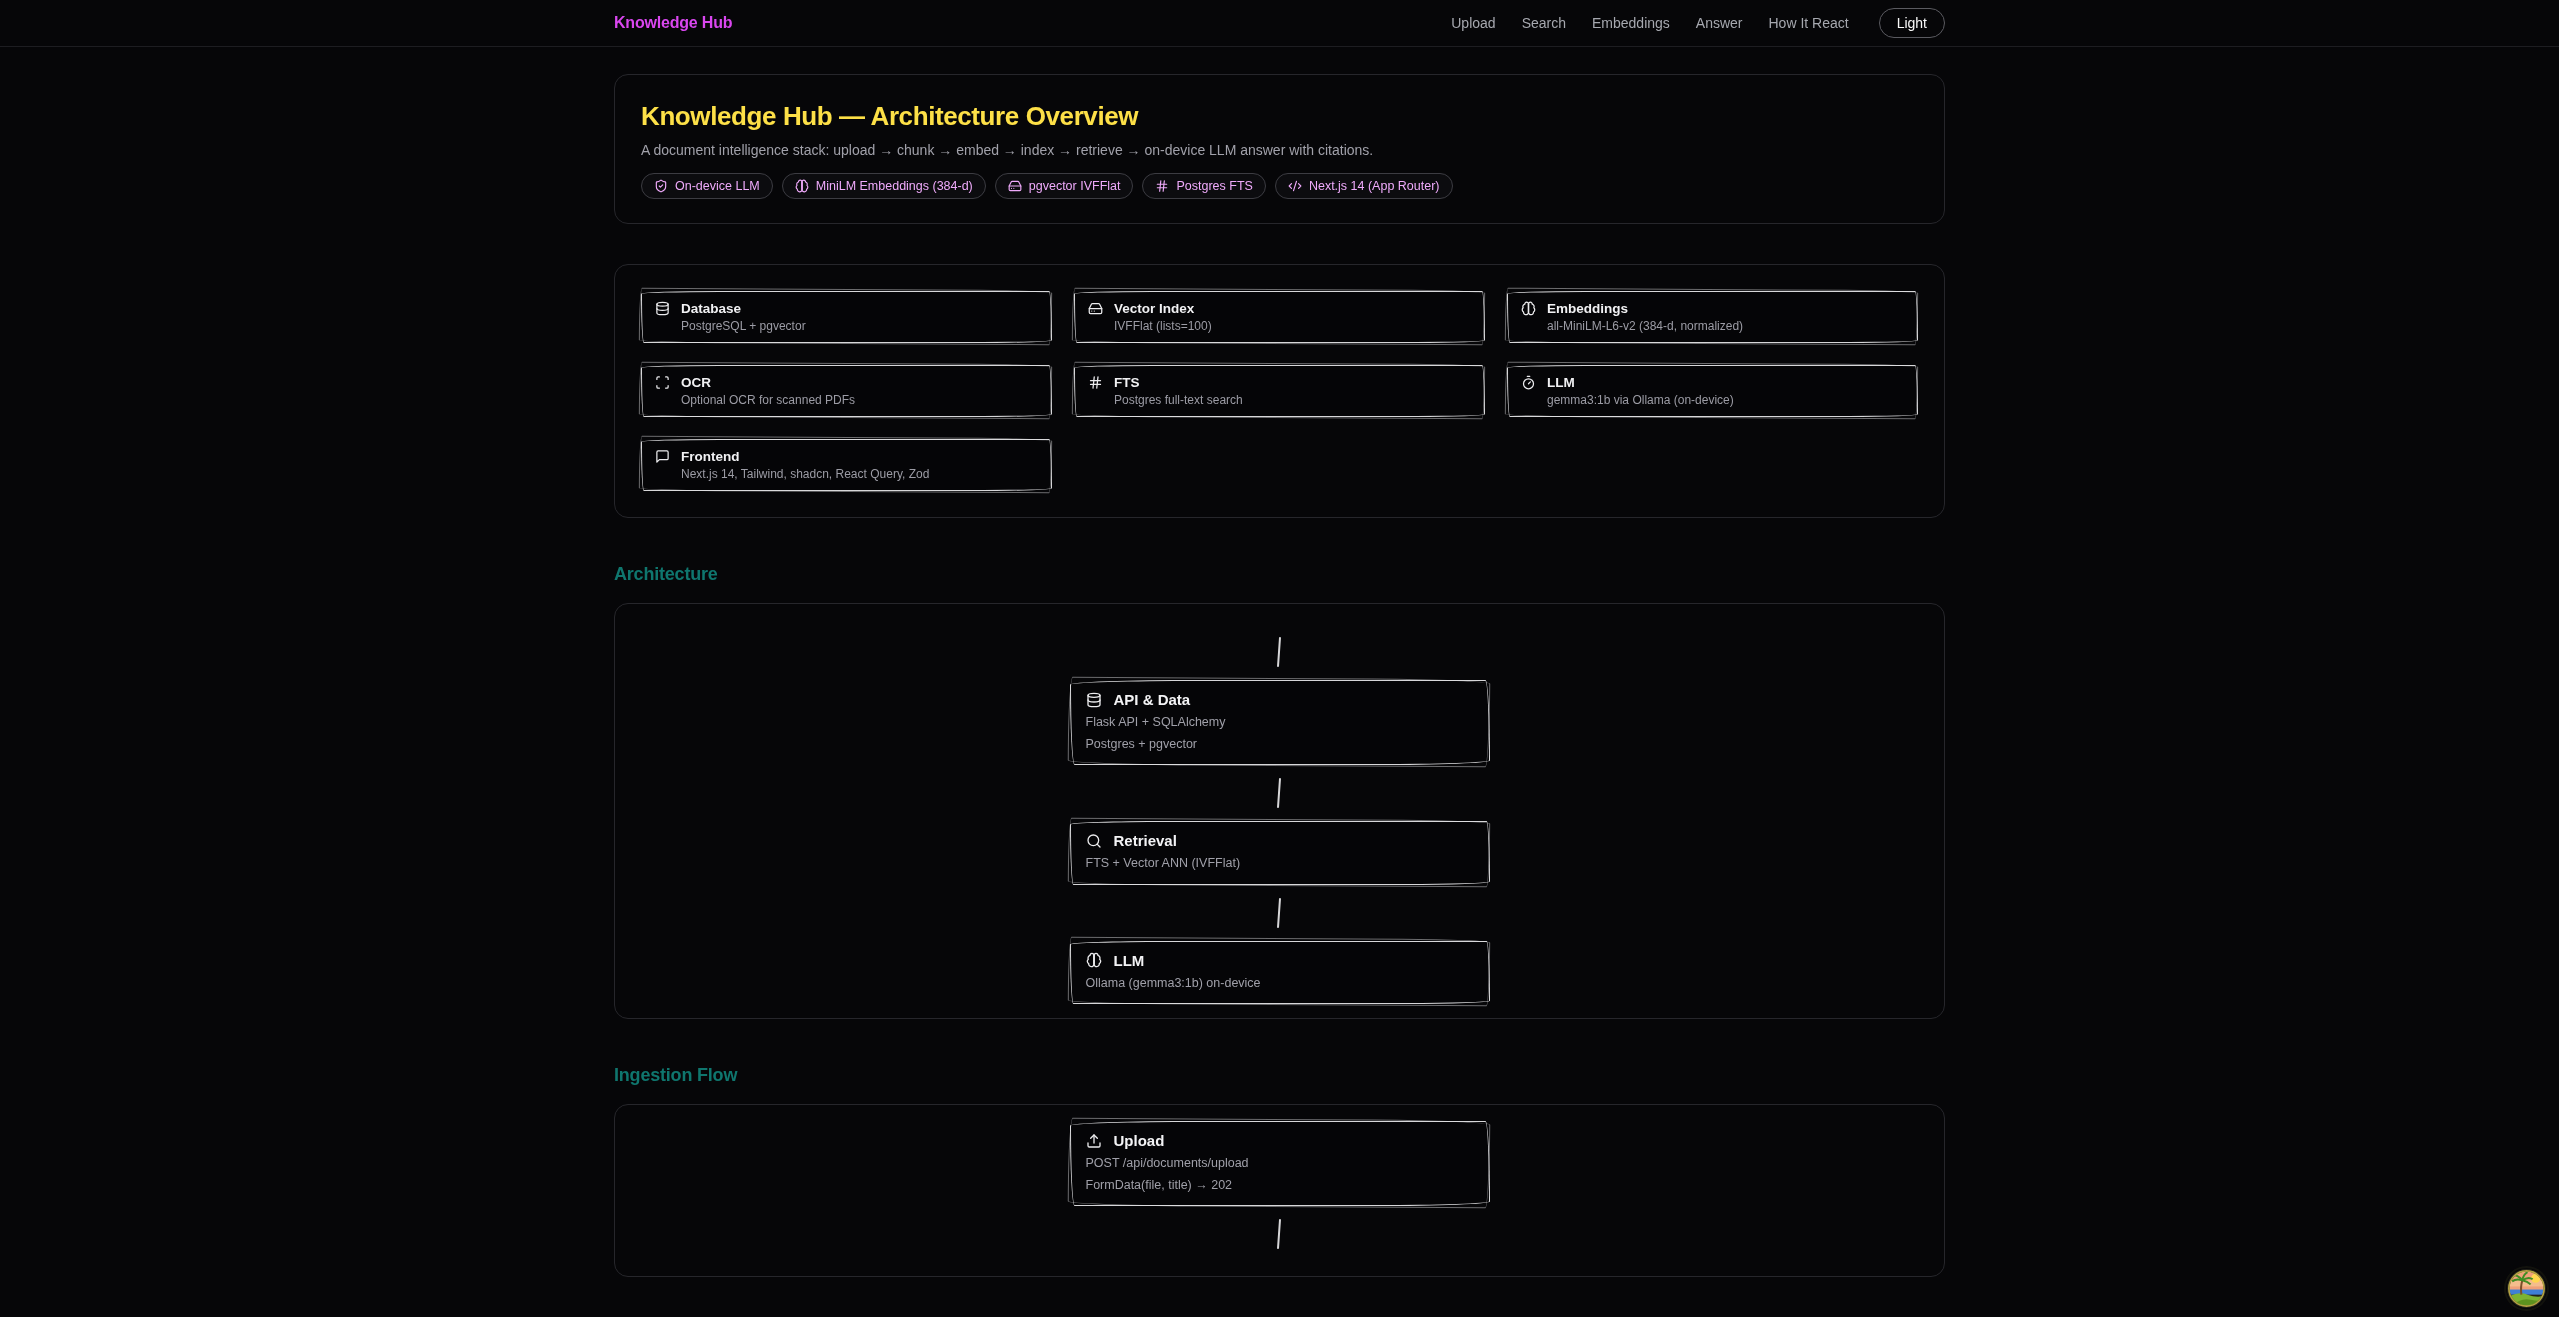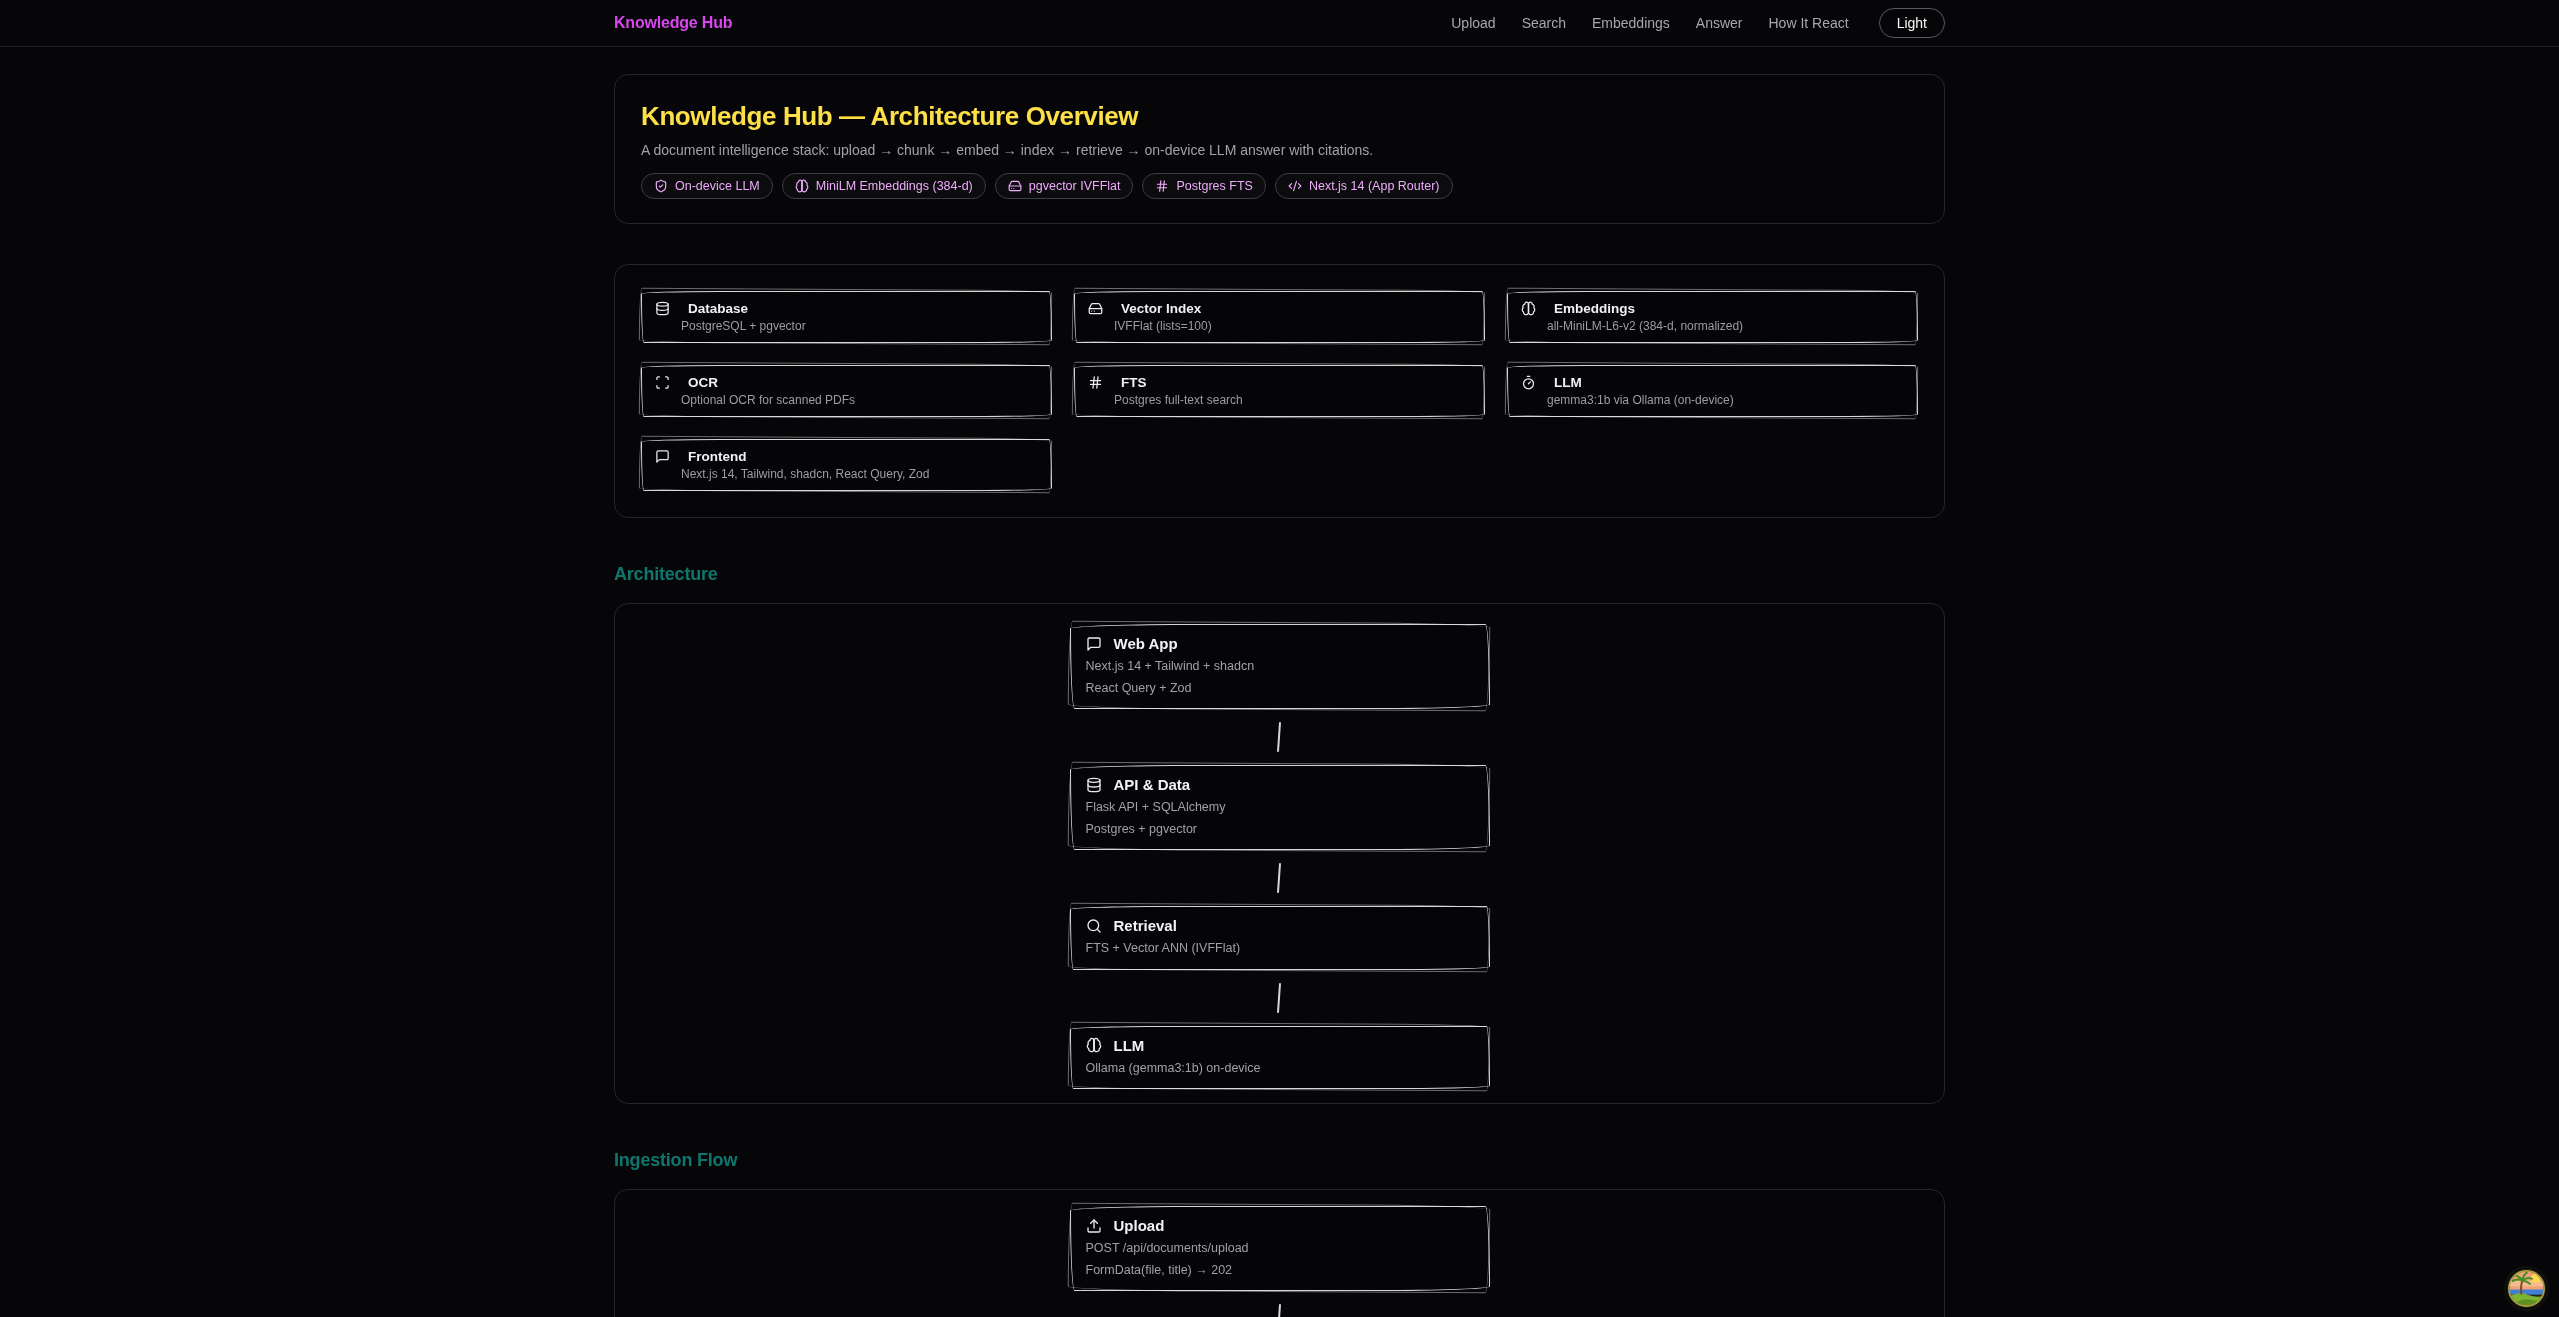--- a/index.html
+++ b/index.html
@@ -56,21 +56,21 @@
     content:"";position:absolute;inset:-3.5px -1px -1.5px -3px;
     border:1.4px solid var(--sketch2);
     border-radius:9px 235px 9px 250px / 150px 9px 170px 9px;
     transform:rotate(.35deg);pointer-events:none;
   }
 
   
   .tech-card{margin-top:40px;padding:26px;}
   .tech-grid{display:grid;grid-template-columns:repeat(3,1fr);gap:22px;}
   .tech-box{height:52px;padding:8px 12px 8px 13px;display:flex;flex-direction:column;justify-content:center;}
-  .tech-head{display:flex;align-items:center;gap:18px;}
+  .tech-head{display:flex;align-items:center;gap:11px;}
   .tech-head .ic{width:15px;height:15px;color:#ececee;flex:0 0 auto;}
   .tech-title{font-size:13.5px;font-weight:700;color:#f1f1f3;}
   .tech-desc{margin-left:26px;margin-top:3px;font-size:12px;color:#9c9ca5;}
 
   
   .section-h{margin-top:46px;font-size:18px;font-weight:700;letter-spacing:-0.2px;color:#0f766e;}
 
   
   .flow-card{margin-top:18px;padding:20px 0 14px;display:flex;flex-direction:column;align-items:center;}
   .flow-node{width:420px;padding:10px 15px 11px;}
@@ -262,32 +262,20 @@
             </span>
             <span class="tech-title">Frontend</span>
           </div>
           <div class="tech-desc">Next.js 14, Tailwind, shadcn, React Query, Zod</div>
         </div>
       </div>
   </section>
 
   <h2 class="section-h">Architecture</h2>
   <section class="card flow-card" id="arch-flow">
-      <div class="sketch flow-node">
-        <div class="flow-head">
-          <span class="ic">
-            <svg viewBox="0 0 24 24" fill="none" stroke="currentColor" stroke-width="2" stroke-linecap="round" stroke-linejoin="round">
-              <path d="M21 15a2 2 0 0 1-2 2H7l-4 4V5a2 2 0 0 1 2-2h14a2 2 0 0 1 2 2z"></path>
-            </svg>
-          </span>
-          <span class="flow-title">Web App</span>
-        </div>
-        <div class="flow-line">Next.js 14 + Tailwind + shadcn</div>
-        <div class="flow-line">React Query + Zod</div>
-      </div>
       <div class="connector"></div>
       <div class="sketch flow-node">
         <div class="flow-head">
           <span class="ic">
             <svg viewBox="0 0 24 24" fill="none" stroke="currentColor" stroke-width="2" stroke-linecap="round" stroke-linejoin="round">
               <ellipse cx="12" cy="5" rx="9" ry="3"></ellipse>
               <path d="M3 5v14a9 3 0 0 0 18 0V5"></path>
               <path d="M3 12a9 3 0 0 0 18 0"></path>
             </svg>
           </span>

